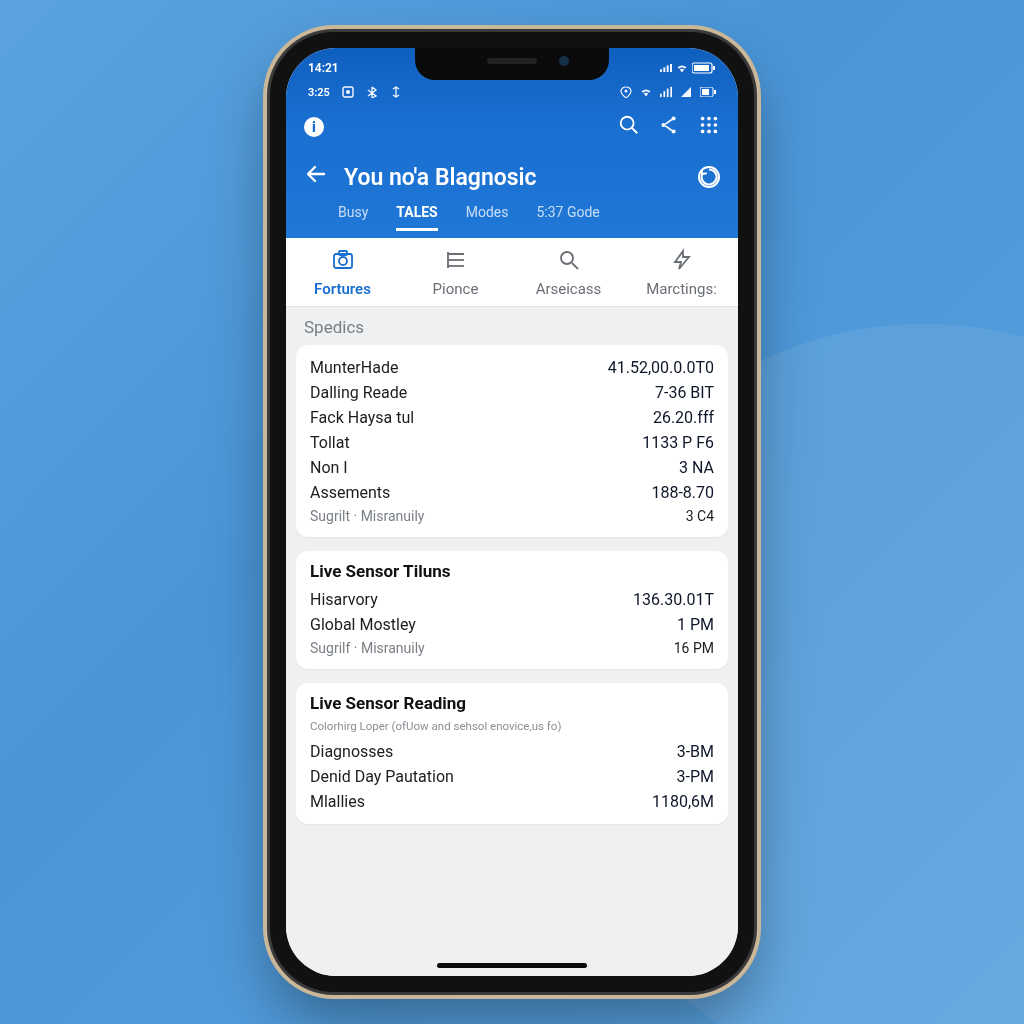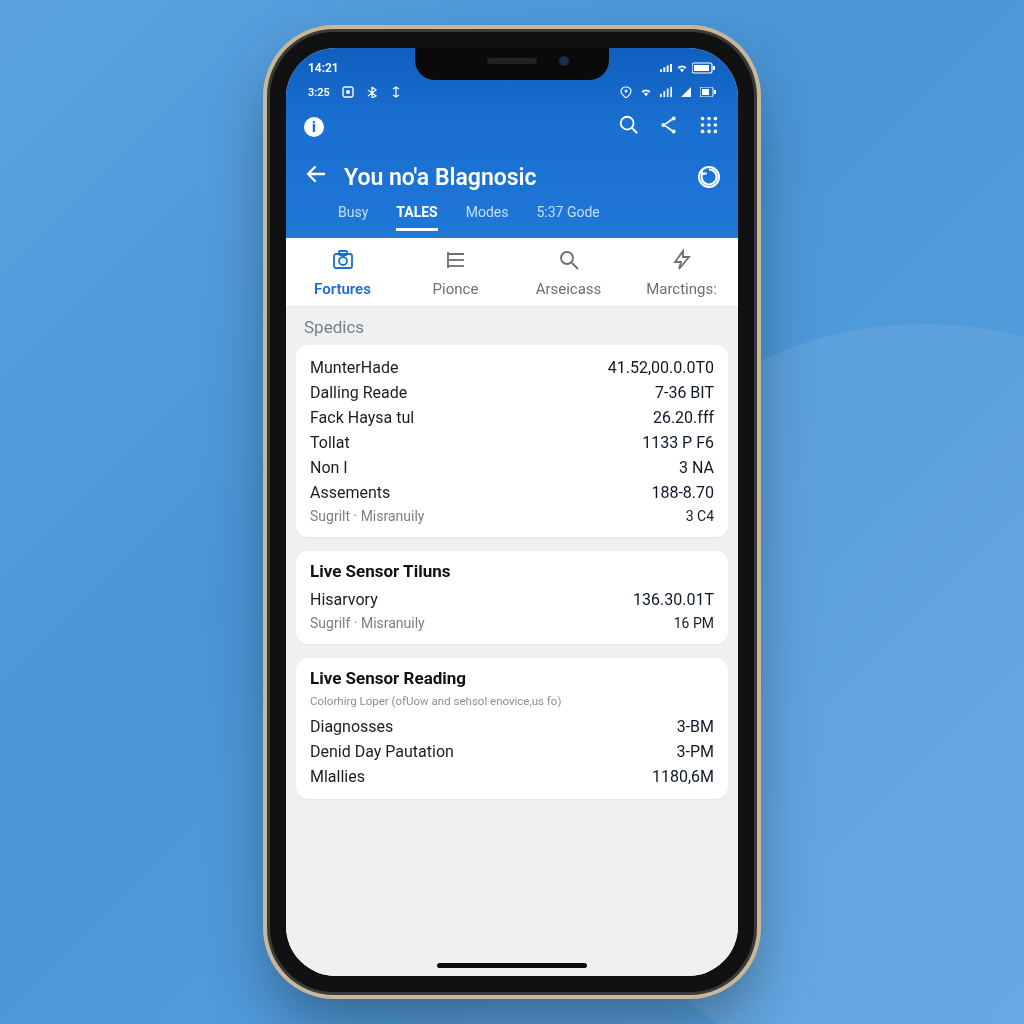--- a/index.html
+++ b/index.html
@@ -415,20 +415,24 @@
             <span class="v">3 C4</span>
           </div>
       </div>
 
       <div class="card">
         <h3>Live Sensor Tiluns</h3>
         <div class="row">
             <span>Hisarvory</span>
             <span class="v">136.30.01T</span>
           </div>
+        <div class="row">
+            <span>Global Mostley</span>
+            <span class="v">1 PM</span>
+          </div>
         <div class="row sub">
             <span>Sugrilf · Misranuily</span>
             <span class="v">16 PM</span>
           </div>
       </div>
 
       <div class="card">
         <h3>Live Sensor Reading</h3>
         <div class="desc">Colorhirg Loper (ofUow and sehsol enovice,us fo)</div>
         <div class="row">

